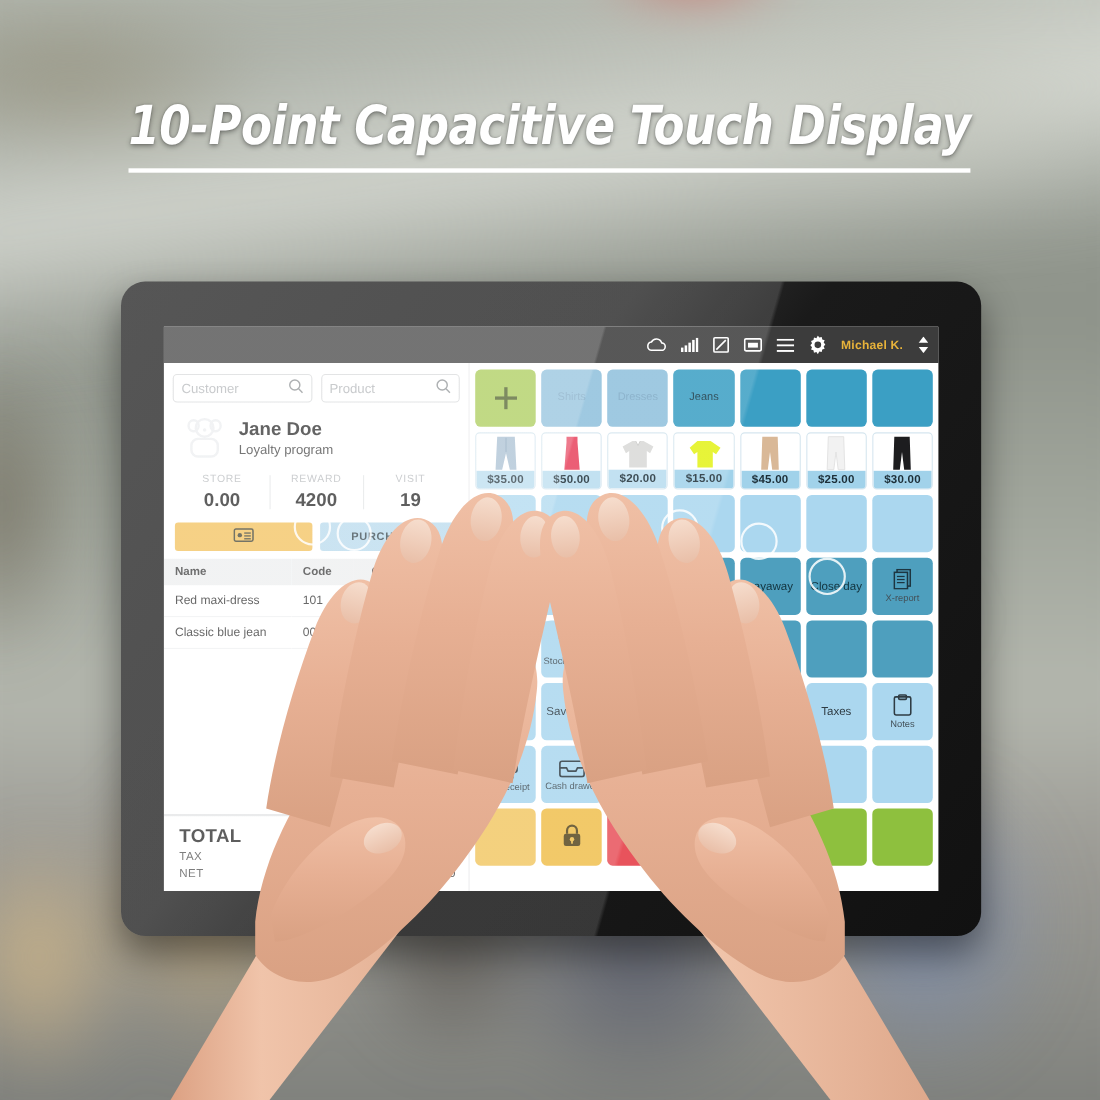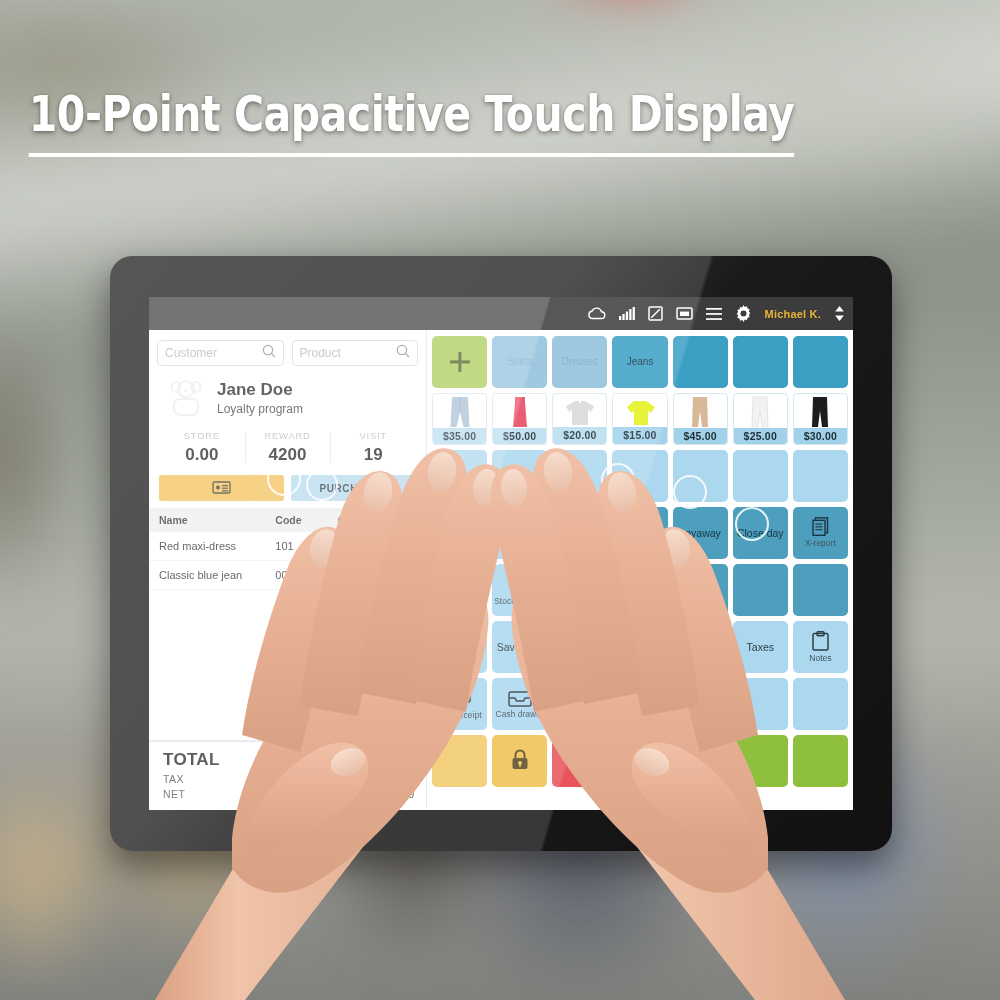--- a/index.html
+++ b/index.html
@@ -34,21 +34,21 @@
       radial-gradient(ellipse 200px 180px at 640px 930px, rgba(60,66,92,.6), rgba(0,0,0,0) 72%),
       radial-gradient(ellipse 170px 200px at 900px 900px, rgba(118,140,186,.65), rgba(0,0,0,0) 72%),
       radial-gradient(ellipse 120px 130px at 470px 930px, rgba(70,64,60,.6), rgba(0,0,0,0) 72%),
       radial-gradient(ellipse 130px 120px at 340px 440px, rgba(120,132,128,.5), rgba(0,0,0,0) 72%),
       radial-gradient(ellipse 200px 90px at 800px 620px, rgba(168,176,172,.45), rgba(0,0,0,0) 72%);
   }
 
   
   #headline {
     position: absolute; left: 0; right: 0; top: 86px; z-index: 40;
-    pointer-events: none;
+    text-align: center; pointer-events: none; font-style: italic;
   }
   #headline .txt {
     display: inline-block;
     font-family: "Liberation Sans Narrow", "DejaVu Sans Condensed", "Liberation Sans", sans-serif;
     font-weight: bold;
     font-size: 49px;
     letter-spacing: -0.5px;
     color: #ffffff;
     transform: scaleX(0.93);
     transform-origin: center;

